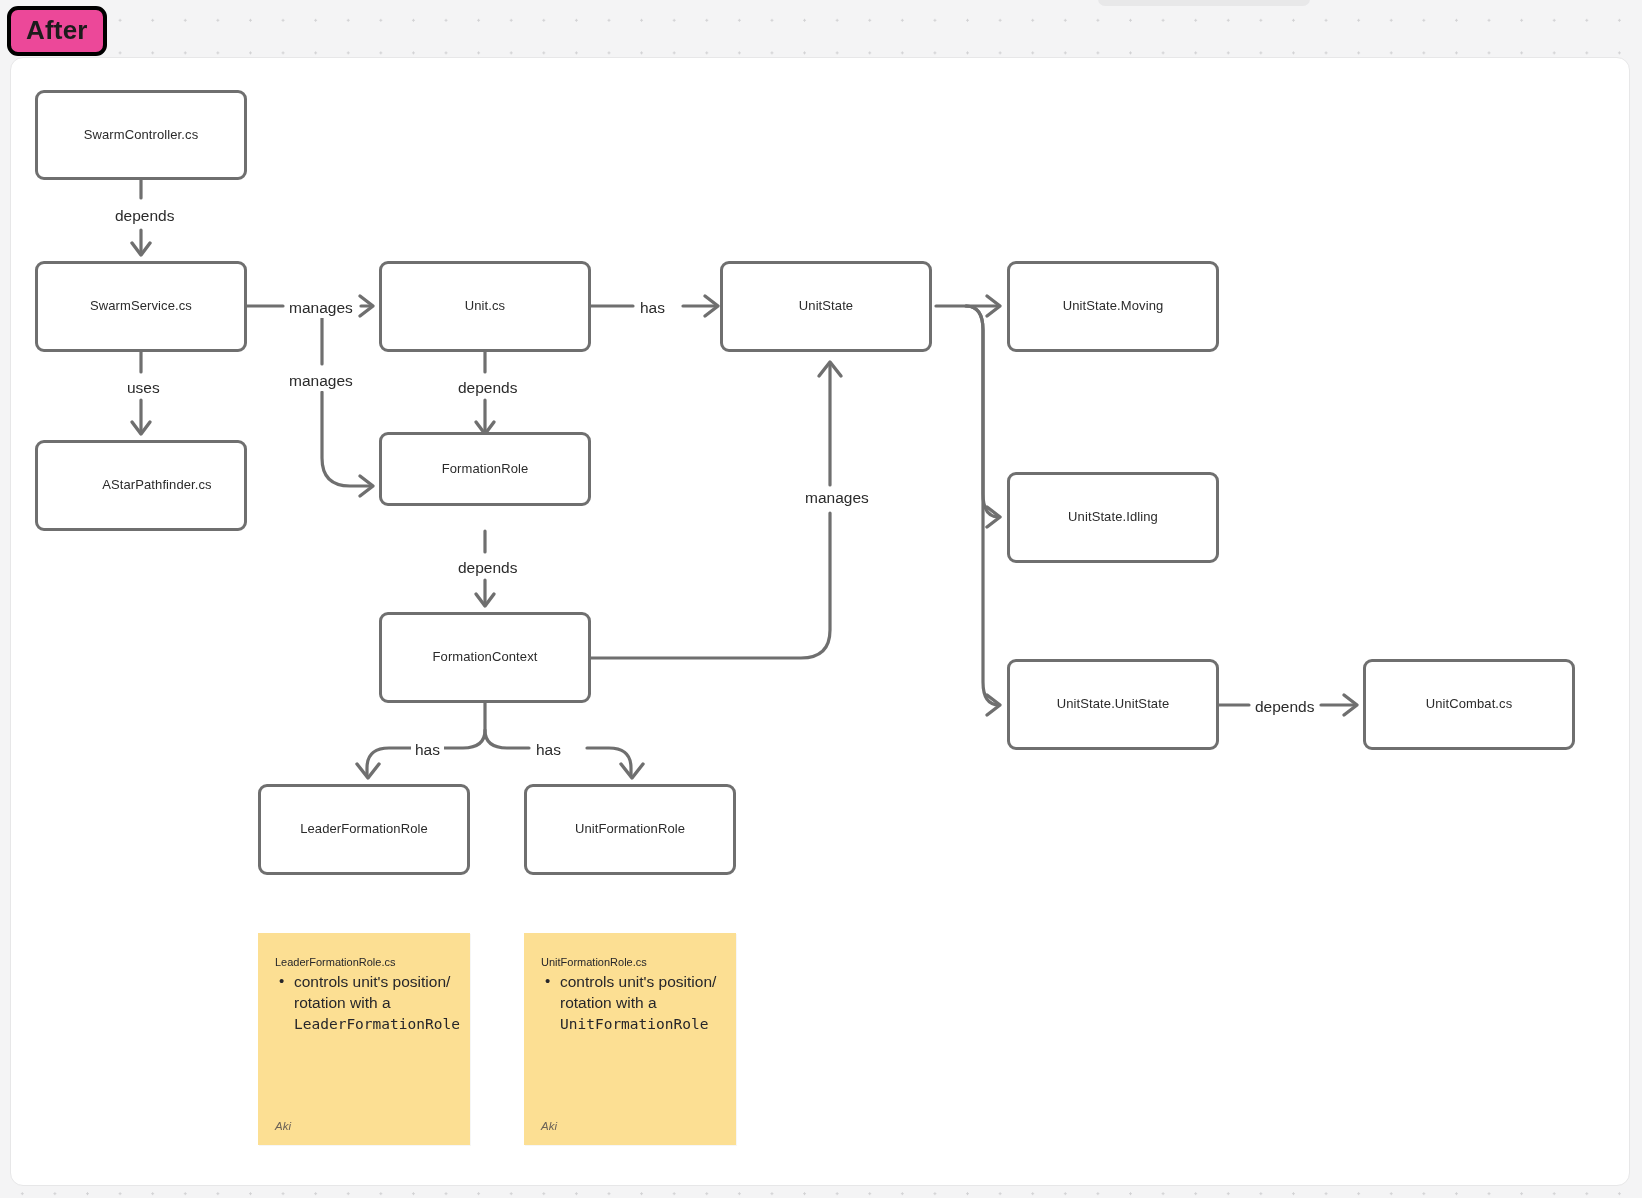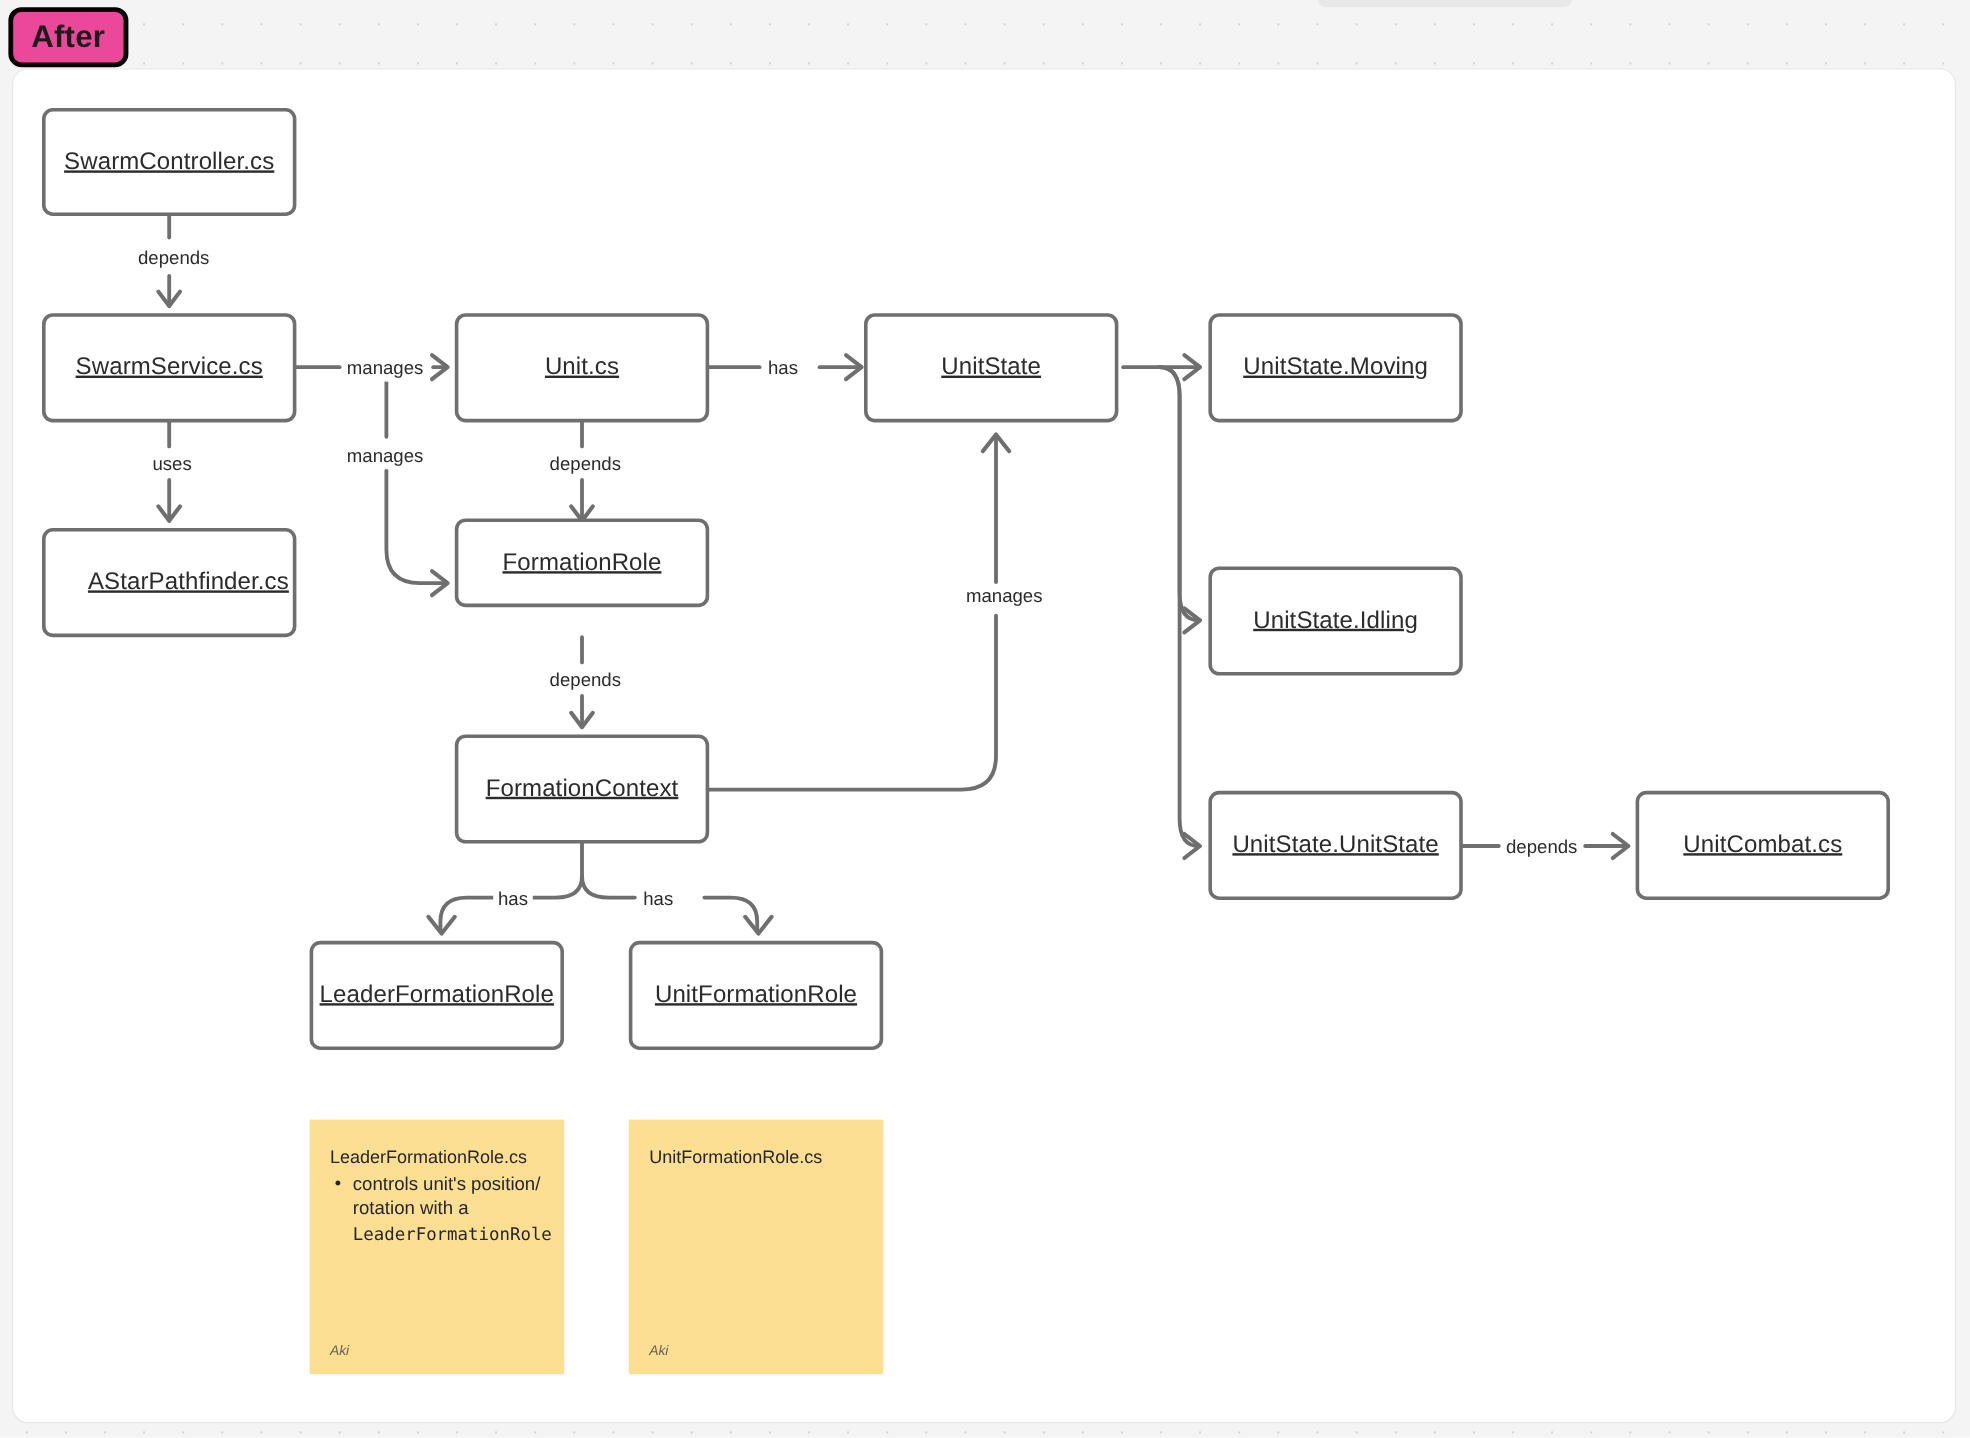--- a/index.html
+++ b/index.html
@@ -75,25 +75,24 @@
   .node {
     position: absolute;
     border: 3px solid #6f6f6f;
     border-radius: 9px;
     background: #ffffff;
     display: flex;
     align-items: center;
     justify-content: center;
     text-align: center;
     color: #2b2b2b;
-    font-size: 20px;
+    font-size: 13px;
     line-height: 1.25;
     letter-spacing: .1px;
     z-index: 10;
-    text-decoration: underline;
   }
 
   .edge-label {
     position: absolute;
     color: #2b2b2b;
     font-size: 15.5px;
     line-height: 1;
     white-space: nowrap;
     background: #ffffff;
     padding: 2px 4px;
@@ -103,21 +102,21 @@
   
   .sticky {
     position: absolute;
     background: #fcdf93;
     z-index: 10;
     padding: 22px 18px 10px 17px;
     color: #26262a;
     box-shadow: 1px 1px 0 rgba(0,0,0,.035);
   }
   .sticky .title {
-    font-size: 15px;
+    font-size: 11px;
     line-height: 1.3;
     margin-bottom: 3px;
   }
   .sticky ul { list-style: none; }
   .sticky li {
     position: relative;
     padding-left: 19px;
     font-size: 15.5px;
     line-height: 1.33;
   }
@@ -316,17 +315,20 @@
     <div class="sticky" style="left:247px;top:875px;width:212px;height:212px;">
       <div class="title">LeaderFormationRole.cs</div>
       <ul>
         <li><span>controls unit's position/ rotation with a </span><span class="mono">LeaderFormationRole</span></li>
       </ul>
       <div class="author">Aki</div>
     </div>
 
     <div class="sticky" style="left:513px;top:875px;width:212px;height:212px;">
       <div class="title">UnitFormationRole.cs</div>
+      <ul>
+        <li><span>controls unit's position/ rotation with a </span><span class="mono">UnitFormationRole</span></li>
+      </ul>
       <div class="author">Aki</div>
     </div>
 
   </div>
 </div>
 
 </body></html>

